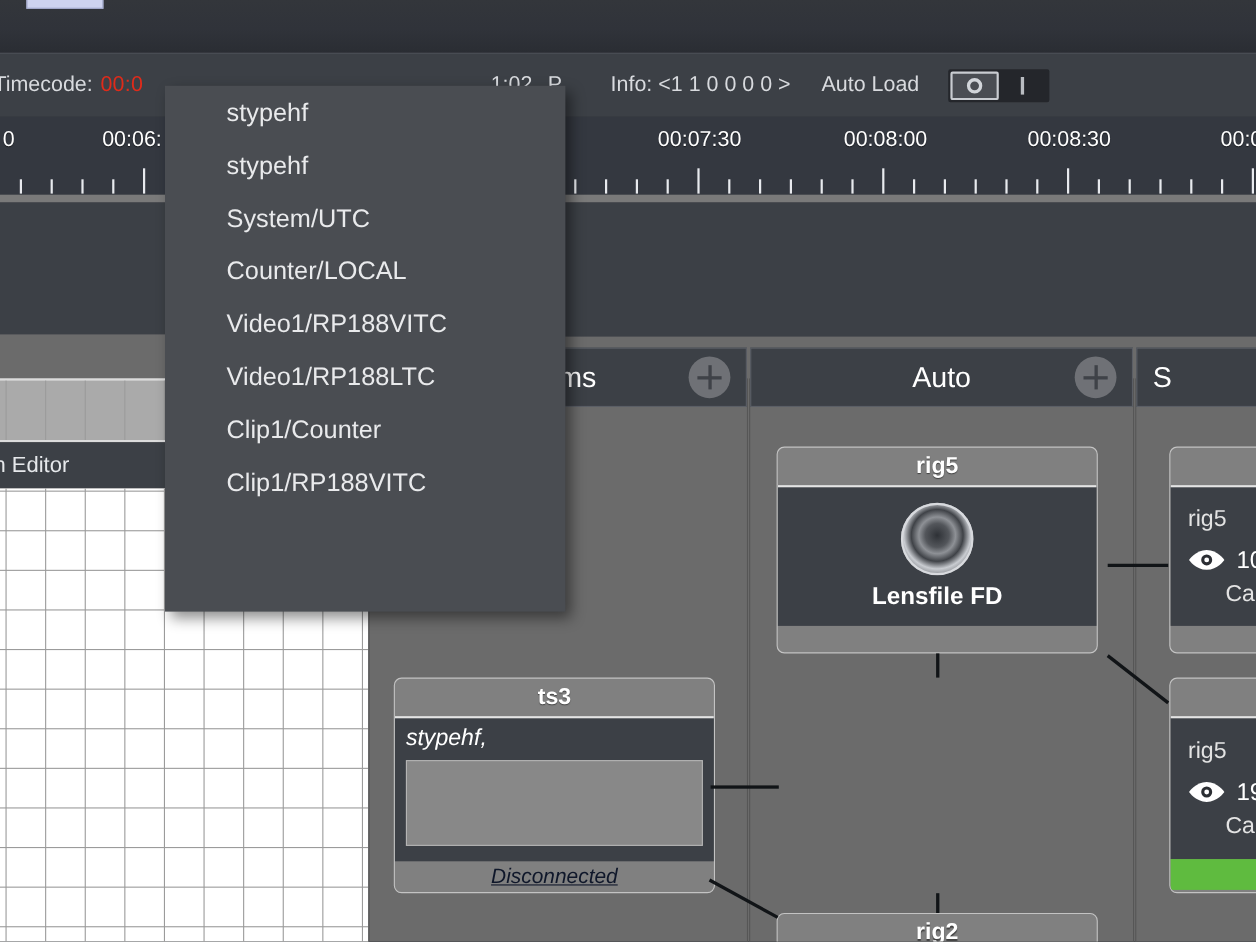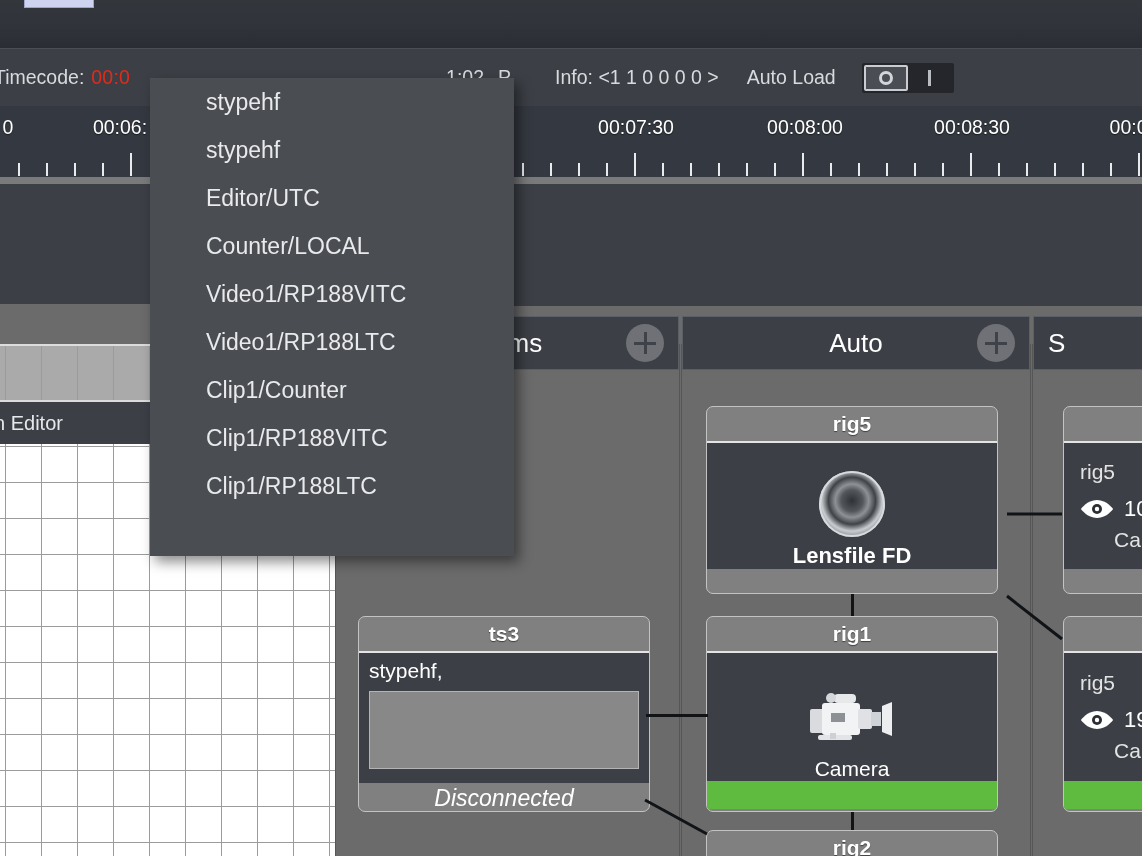--- a/index.html
+++ b/index.html
@@ -146,26 +146,26 @@
   }
   .node-title {
     height: 34px; display: flex; align-items: center; justify-content: center;
     color: #ffffff; font-size: 21px; font-weight: bold;
     text-shadow: 0 1px 1px rgba(0,0,0,.5);
   }
   .node-body {
     background: #3c4046;
     border-top: 2px solid #e4e4e4;
     display: flex; flex-direction: column;
-    align-items: center; justify-content: flex-end;
+    align-items: center; justify-content: center;
     color: #ffffff;
   }
   .node-foot {
     height: 30px; display: flex; align-items: center; justify-content: center;
-    color: #ffffff; font-size: 23px; font-style: italic;
+    color: #0f172a; font-size: 19px; font-style: italic; text-decoration: underline;
   }
   .node-status-green { height: 28px; background: #5fbb3f; }
 
   .node-label { font-size: 21px; margin-top: 6px; }
   .node-label.bold { font-weight: bold; font-size: 22px; }
 
   
   .lens {
     width: 66px; height: 66px; border-radius: 50%;
     background:
@@ -344,21 +344,21 @@
       <div class="panel-header">
         <span>stems</span>
         <span class="panel-add">
           <span class="hb"></span>
             <span class="vb"></span>
         </span>
       </div>
 
       <div class="node" style="left:22px; top:272px; width:292px; height:196px;">
         <div class="node-title">ts3</div>
-        <div class="node-body" style="height:132px; align-items:flex-start; justify-content:flex-start;">
+        <div class="node-body" style="height:132px; align-items:flex-start; justify-content:flex-start;font-style:italic;">
           <div class="node-textline">stypehf,</div>
           <div class="node-inputbox"></div>
         </div>
         <div class="node-foot">Disconnected</div>
       </div>
     </div>
 
     <div class="panel" style="left:346px; width:350px;">
       <div class="panel-header">
         <span>Auto</span>
@@ -370,39 +370,20 @@
 
       <div class="node" style="left:24px; top:62px; width:292px; height:188px;">
         <div class="node-title">rig5</div>
         <div class="node-body" style="height:128px;">
           <span class="lens"></span>
           <span class="node-label bold">Lensfile FD</span>
         </div>
         <div style="height:28px;"></div>
       </div>
 
-      <div class="node" style="left:24px; top:272px; width:292px; height:196px;">
-        <div class="node-title">rig1</div>
-        <div class="node-body" style="height:130px;">
-          <svg class="camicon" viewBox="0 0 104 62">
-            <rect x="10" y="20" width="14" height="24" rx="2" fill="#d9dbdf"></rect>
-            <rect x="22" y="14" width="38" height="32" rx="3" fill="#f2f3f5"></rect>
-            <rect x="31" y="24" width="14" height="9" fill="#8d9095"></rect>
-            <rect x="58" y="20" width="14" height="20" rx="2" fill="#dfe1e4"></rect>
-            <rect x="71" y="23" width="10" height="14" fill="#cfd2d6"></rect>
-            <path d="M82 17 L92 13 L92 47 L82 43 Z" fill="#eceef0"></path>
-            <rect x="34" y="5" width="22" height="9" rx="4" fill="#e6e8ea"></rect>
-            <circle cx="31" cy="9" r="5" fill="#d5d7db"></circle>
-            <rect x="18" y="46" width="34" height="5" rx="2" fill="#e2e4e7"></rect>
-            <rect x="30" y="44" width="6" height="6" fill="#cdd0d4"></rect>
-          </svg>
-          <span class="node-label">Camera</span>
-        </div>
-        <div class="node-status-green"></div>
-      </div>
 
       <div class="node" style="left:24px; top:486px; width:292px; height:60px;">
         <div class="node-title">rig2</div>
       </div>
 
       <div class="wire v" style="left:169px; top:250px; height:22px;"></div>
       <div class="wire v" style="left:169px; top:468px; height:18px;"></div>
       <div class="wire h" style="left:-36px; top:370px; width:62px;"></div>
     </div>
 
@@ -450,23 +431,22 @@
       <line x1="672" y1="330" x2="727" y2="330" stroke="#111417" stroke-width="3"></line>
       <line x1="672" y1="412" x2="727" y2="455" stroke="#111417" stroke-width="3"></line>
       <line x1="310" y1="616" x2="372" y2="650" stroke="#111417" stroke-width="3"></line>
     </svg>
   </div>
 
   <div class="menu">
     <div class="menu-list">
         <div class="menu-item">stypehf</div>
         <div class="menu-item">stypehf</div>
-        <div class="menu-item">Editor/UTC</div>
+        <div class="menu-item">System/UTC</div>
         <div class="menu-item">Counter/LOCAL</div>
         <div class="menu-item">Video1/RP188VITC</div>
         <div class="menu-item">Video1/RP188LTC</div>
         <div class="menu-item">Clip1/Counter</div>
         <div class="menu-item">Clip1/RP188VITC</div>
-        <div class="menu-item">Clip1/RP188LTC</div>
       </div>
   </div>
 
 </div>
 
 </body></html>

